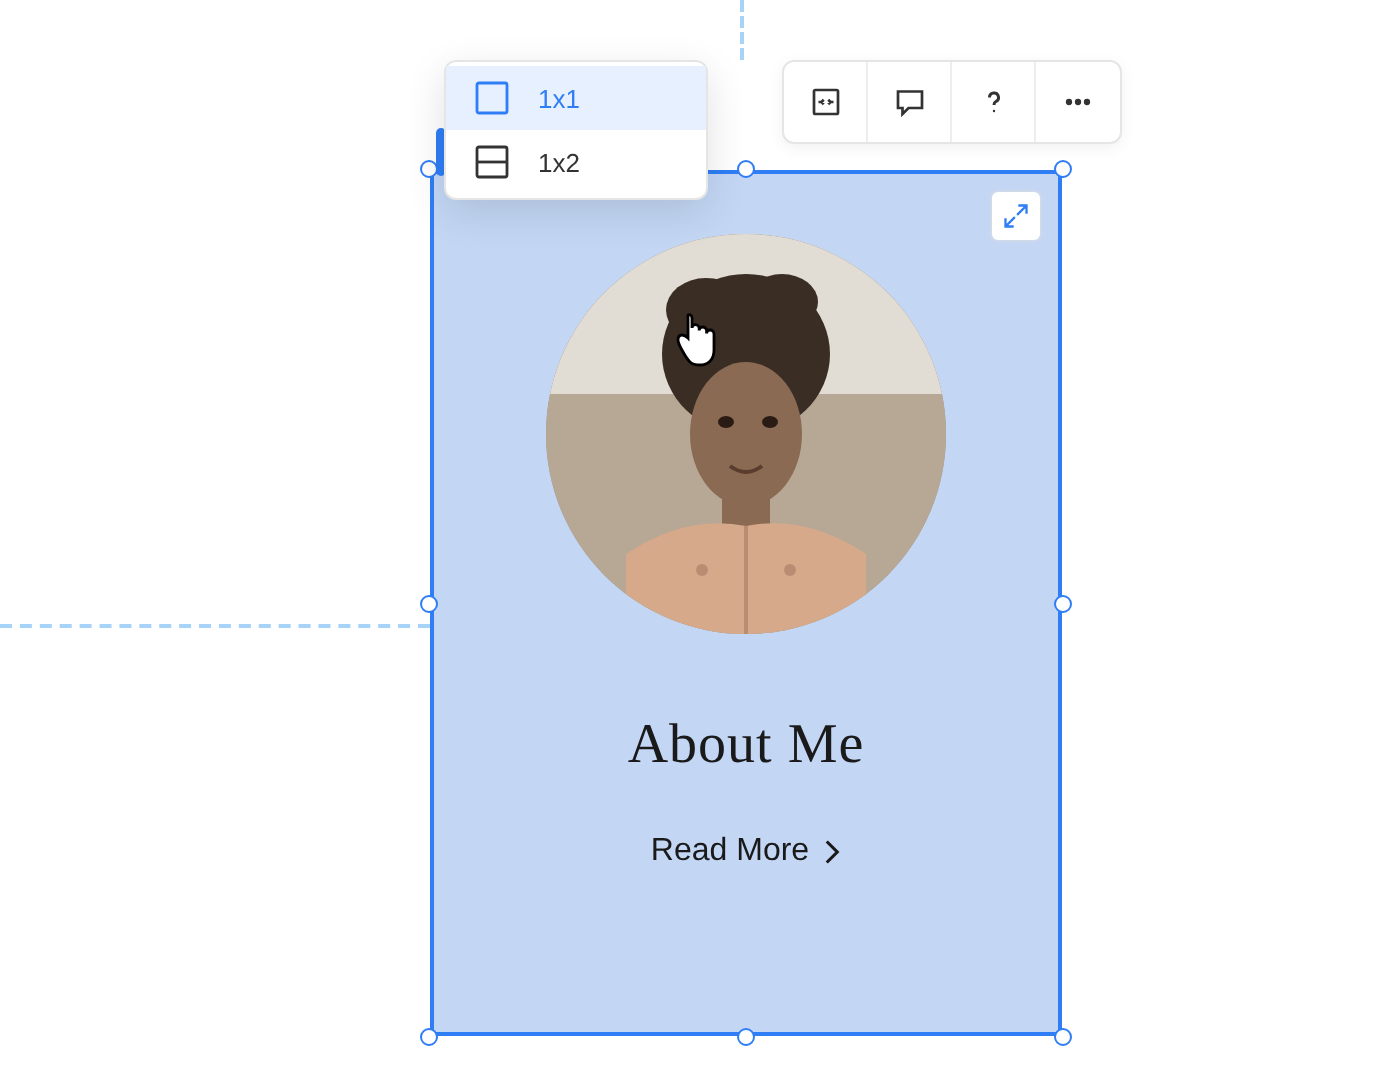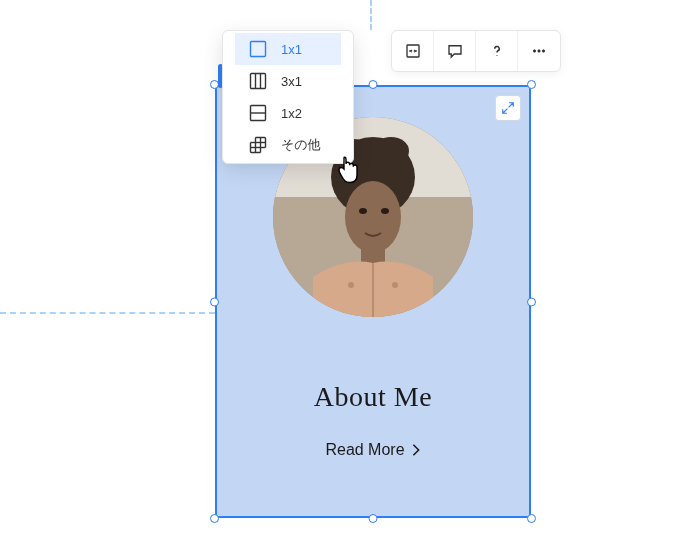--- a/index.html
+++ b/index.html
@@ -98,21 +98,21 @@
     margin-top: 30px;
     width: 200px; height: 200px;
     border-radius: 50%;
     overflow: hidden;
     position: relative;
     background: #9f9081;
   }
   .avatar svg { width: 100%; height: 100%; display: block; }
 
   .card-title {
-    margin-top: 64px;
+    margin-top: 40px;
     font-family: Georgia, "Times New Roman", serif;
     font-size: 28px;
     color: #1a1a1a;
     letter-spacing: 0.5px;
   }
   .readmore {
     margin-top: 28px;
     font-size: 16px;
     color: #1a1a1a;
     display: flex;
@@ -124,21 +124,21 @@
   
   .dropdown {
     position: absolute;
     left: 222px;
     top: 30px;
     width: 132px;
     background: #fff;
     border: 1px solid #e5e5e5;
     border-radius: 6px;
     box-shadow: 0 6px 20px rgba(0,0,0,0.12);
-    padding: 2px 12px;
+    padding: 2px 0;
     z-index: 50;
   }
   .dd-item {
     display: flex;
     align-items: center;
     gap: 14px;
     padding: 7px 14px;
     font-size: 13px;
     color: #333;
     cursor: pointer;
@@ -256,42 +256,23 @@
 <div class="dropdown">
   <div class="dd-item selected">
     <svg class="gicon" viewBox="0 0 18 18" fill="none" stroke="#333" stroke-width="1.4">
       <rect x="1.5" y="1.5" width="15" height="15" rx="1"></rect>
     </svg>
     <span>1x1</span>
   </div>
   <div class="dd-item">
     <svg class="gicon" viewBox="0 0 18 18" fill="none" stroke="#333" stroke-width="1.4">
       <rect x="1.5" y="1.5" width="15" height="15" rx="1"></rect>
-      <line x1="6.5" y1="1.5" x2="6.5" y2="16.5"></line>
-      <line x1="11.5" y1="1.5" x2="11.5" y2="16.5"></line>
-    </svg>
-    <span>3x1</span>
-  </div>
-  <div class="dd-item">
-    <svg class="gicon" viewBox="0 0 18 18" fill="none" stroke="#333" stroke-width="1.4">
-      <rect x="1.5" y="1.5" width="15" height="15" rx="1"></rect>
       <line x1="1.5" y1="9" x2="16.5" y2="9"></line>
     </svg>
     <span>1x2</span>
-  </div>
-  <div class="dd-item">
-    <svg class="gicon" viewBox="0 0 18 18" fill="none" stroke="#333" stroke-width="1.4">
-      <path d="M6.5 1.5 H15.5 A1 1 0 0 1 16.5 2.5 V11.5"></path>
-      <path d="M1.5 6.5 V15.5 A1 1 0 0 0 2.5 16.5 H11.5"></path>
-      <line x1="1.5" y1="6.5" x2="16.5" y2="6.5"></line>
-      <line x1="1.5" y1="11.5" x2="16.5" y2="11.5"></line>
-      <line x1="6.5" y1="1.5" x2="6.5" y2="16.5"></line>
-      <line x1="11.5" y1="1.5" x2="11.5" y2="16.5"></line>
-    </svg>
-    <span>その他</span>
   </div>
 </div>
 
 <div class="cursor">
   <svg viewBox="0 0 26 30">
     <path d="M9 3 C9 3 9 10 9 14 C9 14 7.5 12.5 6 12.5 C4.5 12.5 4 13.8 4 15 C4 17 8 24 10 26 C11 27 13 27.5 15 27.5 C19 27.5 22 25 22 20 L22 12 C22 10.8 21 10 20 10 C19 10 18.3 10.7 18.3 11.7 L18.3 10.5 C18.3 9.3 17.4 8.5 16.3 8.5 C15.3 8.5 14.6 9.2 14.6 10.2 L14.6 9.3 C14.6 8.1 13.7 7.3 12.7 7.3 C11.7 7.3 11 8 11 9 L11 4 C11 3 10.2 2.3 9.5 2.3 C9 2.3 9 3 9 3 Z" fill="#ffffff" stroke="#000" stroke-width="1.4"></path>
   </svg>
 </div>
 
 </body></html>

